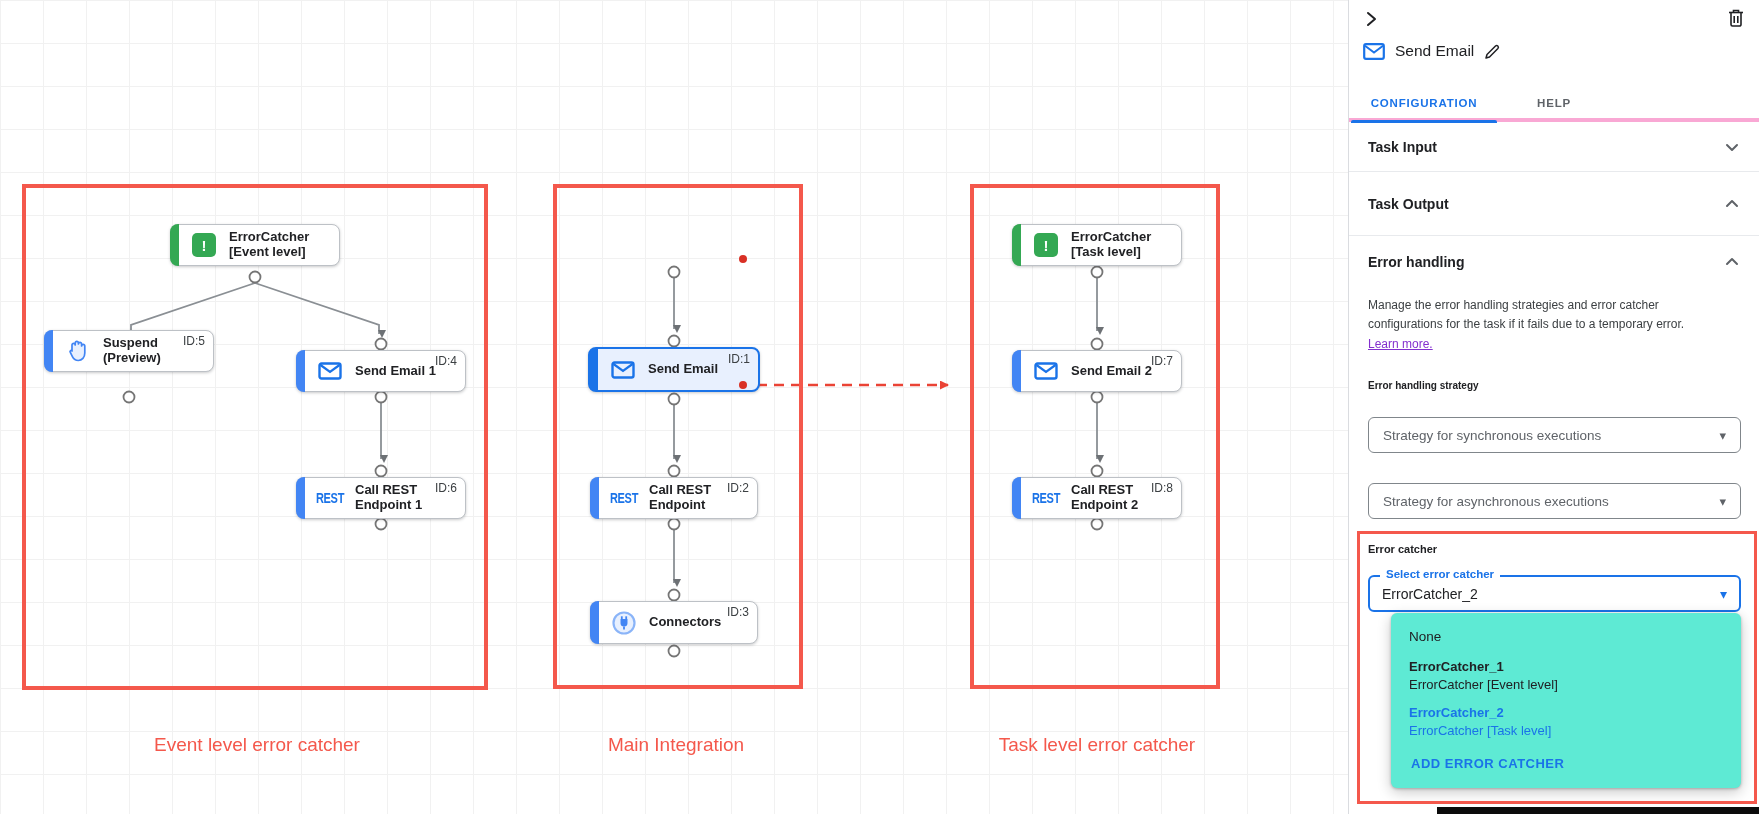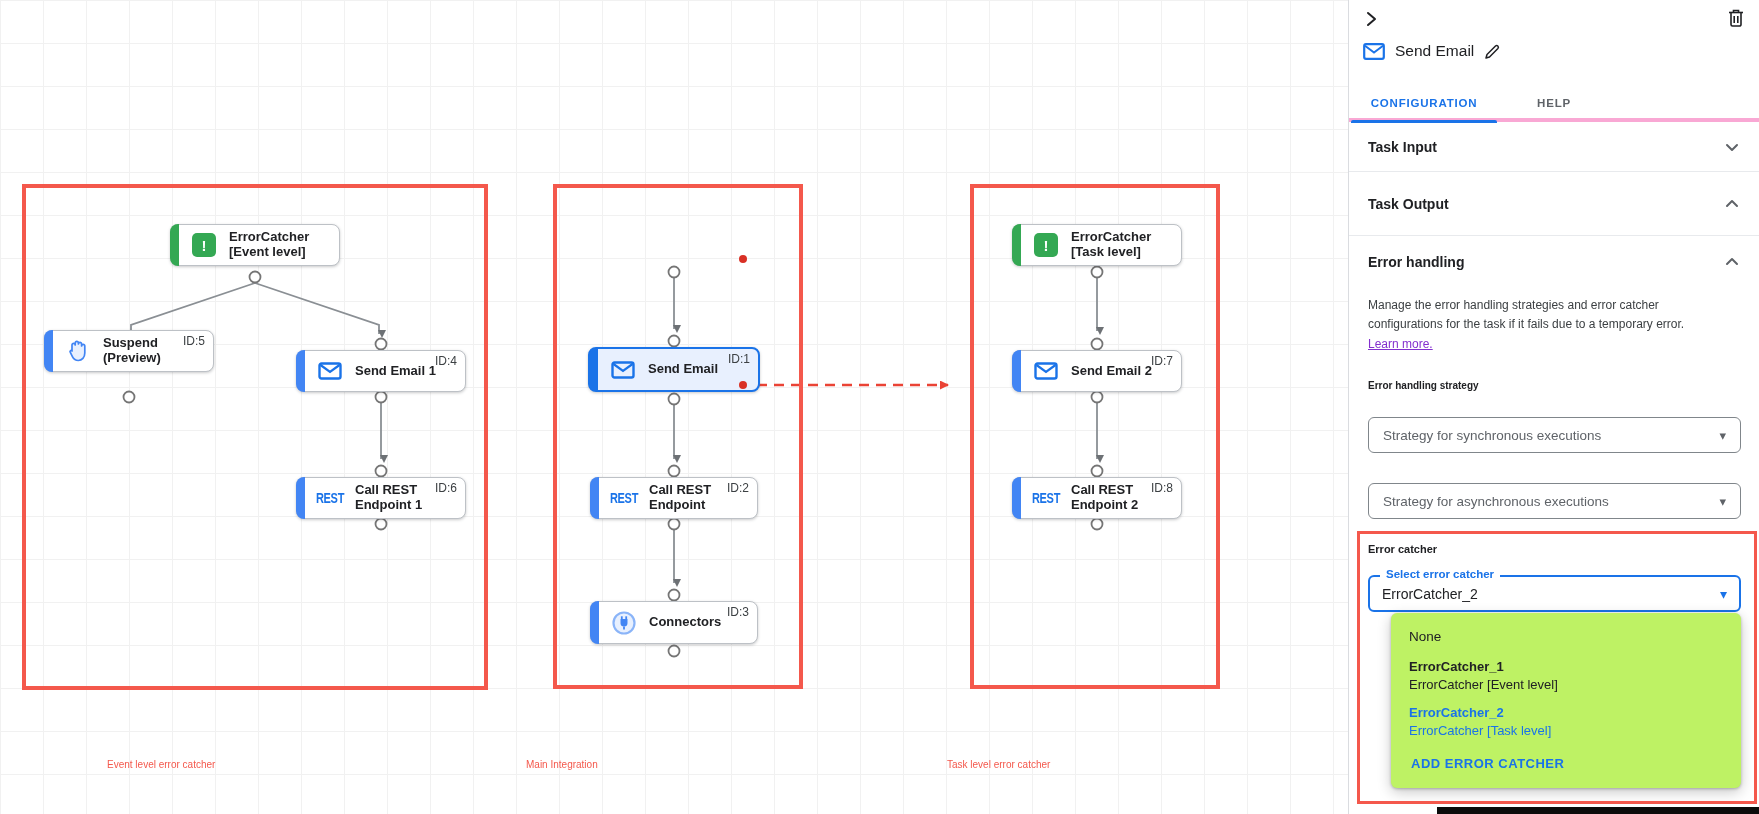--- a/index.html
+++ b/index.html
@@ -9,21 +9,21 @@
 
   
   #canvas { position:absolute; left:0; top:0; width:1348px; height:814px; background:#fff;
     background-image:linear-gradient(#f1f1f1 1px, transparent 1px),
                      linear-gradient(90deg,#f1f1f1 1px, transparent 1px);
     background-size:43px 43px; }
   .group-box { position:absolute; border:4px solid #f4584c; background:transparent; pointer-events:none; }
   #group-event { left:22px; top:184px; width:466px; height:506px; }
   #group-main  { left:553px; top:184px; width:250px; height:505px; }
   #group-task  { left:970px; top:184px; width:250px; height:505px; }
-  .group-caption { position:absolute; top:759px; color:#f4584c; font-size:10px; text-align:left; width:300px; }
+  .group-caption { position:absolute; top:734px; color:#f4584c; font-size:19px; text-align:center; width:300px; }
   #caption-event { left:107px; } #caption-main { left:526px; } #caption-task { left:947px; }
 
   #edges { position:absolute; left:0; top:0; width:1348px; height:814px; }
 
   .node { position:absolute; width:170px; height:42px; background:#fff; border:1px solid #bdc1c6;
     border-radius:8px; box-shadow:0 1px 3px rgba(60,64,67,.28); display:flex; align-items:center; }
   .node .bar { position:absolute; left:-1px; top:-1px; bottom:-1px; width:9px;
     border-radius:8px 0 0 8px; }
   .bar-green { background:#34a853; } .bar-blue { background:#4285f4; }
   .node .nicon { width:30px; margin-left:18px; display:flex; align-items:center; justify-content:center; flex:0 0 30px;}
@@ -68,21 +68,21 @@
   #red-annotation { position:absolute; left:8px; top:531px; width:400px; height:273px;
     border:3px solid #f4584c; pointer-events:none; z-index:5; }
   #error-catcher-label { position:absolute; left:19px; top:543px; font-size:11px; font-weight:bold; }
   #select-field { position:absolute; left:19px; top:575px; width:373px; height:37px; border:2px solid #1a73e8;
     border-radius:6px; background:#fff; display:flex; align-items:center; padding:0 12px; cursor:pointer; }
   #select-label { position:absolute; left:10px; top:-9px; background:#fff; padding:0 6px;
     font-size:11.5px; color:#1a73e8; font-weight:bold; }
   #select-value { font-size:14px; color:#202124; }
   #select-caret { margin-left:auto; color:#1a73e8; font-size:14px; }
 
-  #ec-popup { position:absolute; left:42px; top:613px; width:350px; height:175px; background:#bef264;
+  #ec-popup { position:absolute; left:42px; top:613px; width:350px; height:175px; background:#5eead4;
     border-radius:6px; box-shadow:0 1px 3px rgba(0,0,0,.25), 0 4px 14px rgba(0,0,0,.22);
     padding:12px 18px 10px 18px; z-index:4; }
   .opt { cursor:pointer; }
   #opt-none { font-size:13.5px; color:#202124; margin:4px 0 14px 0; }
   .opt-title { font-size:13px; font-weight:bold; color:#202124; line-height:1.35; }
   .opt-sub { font-size:13px; color:#202124; line-height:1.35; }
   #opt-ec2 { margin-top:11px; }
   #opt-ec2 .opt-title, #opt-ec2 .opt-sub { color:#1a73e8; }
   #add-ec-btn { margin-top:17px; margin-left:2px; font-size:13px; font-weight:bold; color:#1a73e8;
     letter-spacing:.5px; cursor:pointer; }

